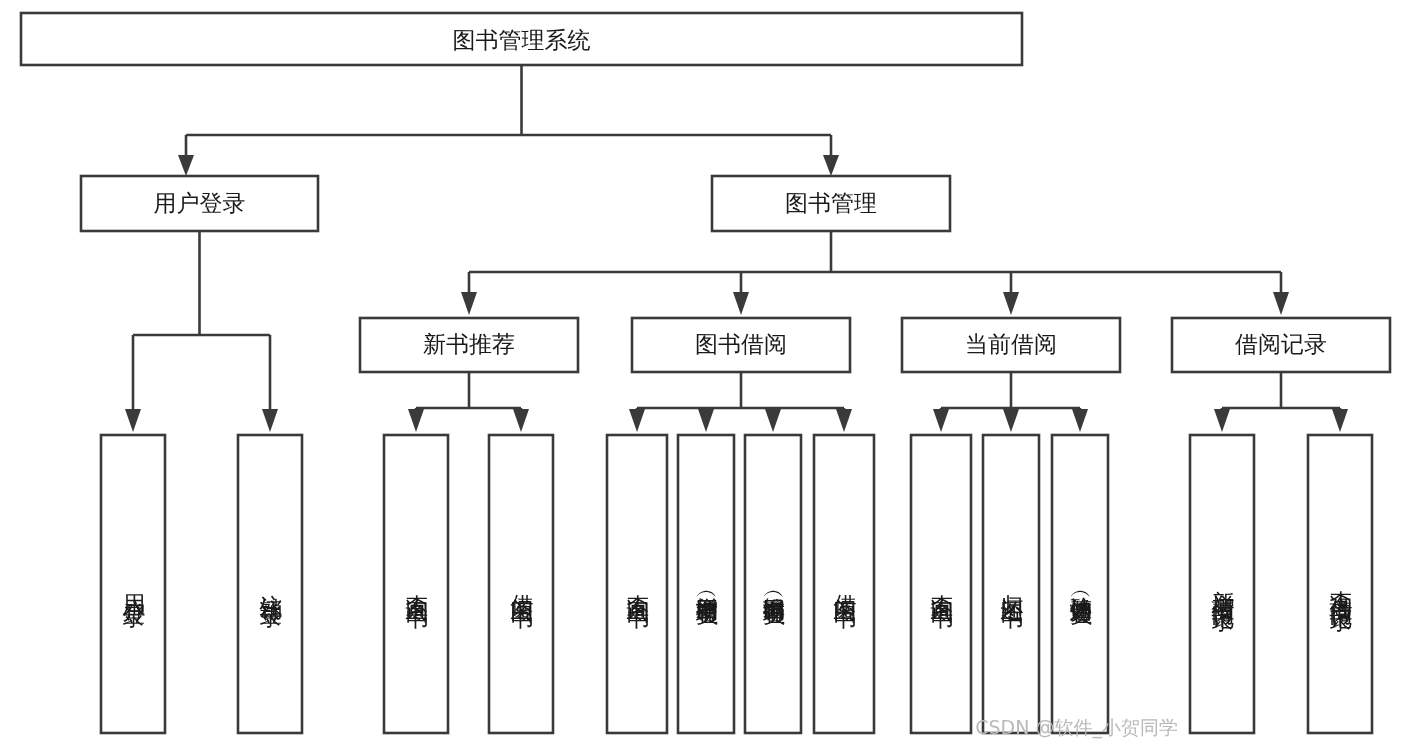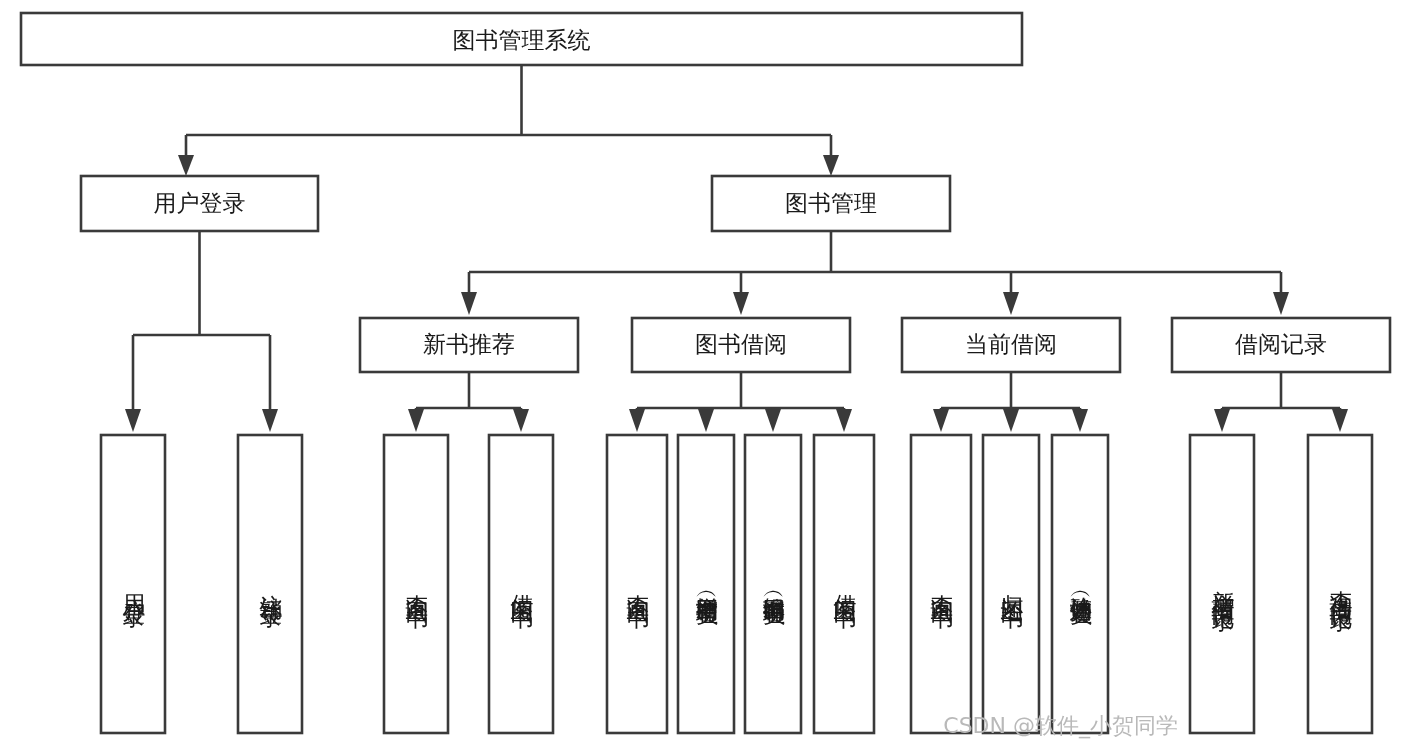--- a/index.html
+++ b/index.html
@@ -59,21 +59,21 @@
     font-size: 22px;
     writing-mode: vertical-rl;
     text-orientation: upright;
     letter-spacing: 1px;
   }
   .watermark {
     position: absolute;
     right: 10px;
     bottom: 6px;
     font-family: "DejaVu Sans", "Liberation Sans", sans-serif;
-    font-size: 22px;
+    font-size: 19px;
     color: #b9b9b9;
     white-space: nowrap;
     user-select: none;
   }
 </style>
 </head>
 <body>
 
 <div id="diagram-root">
 

